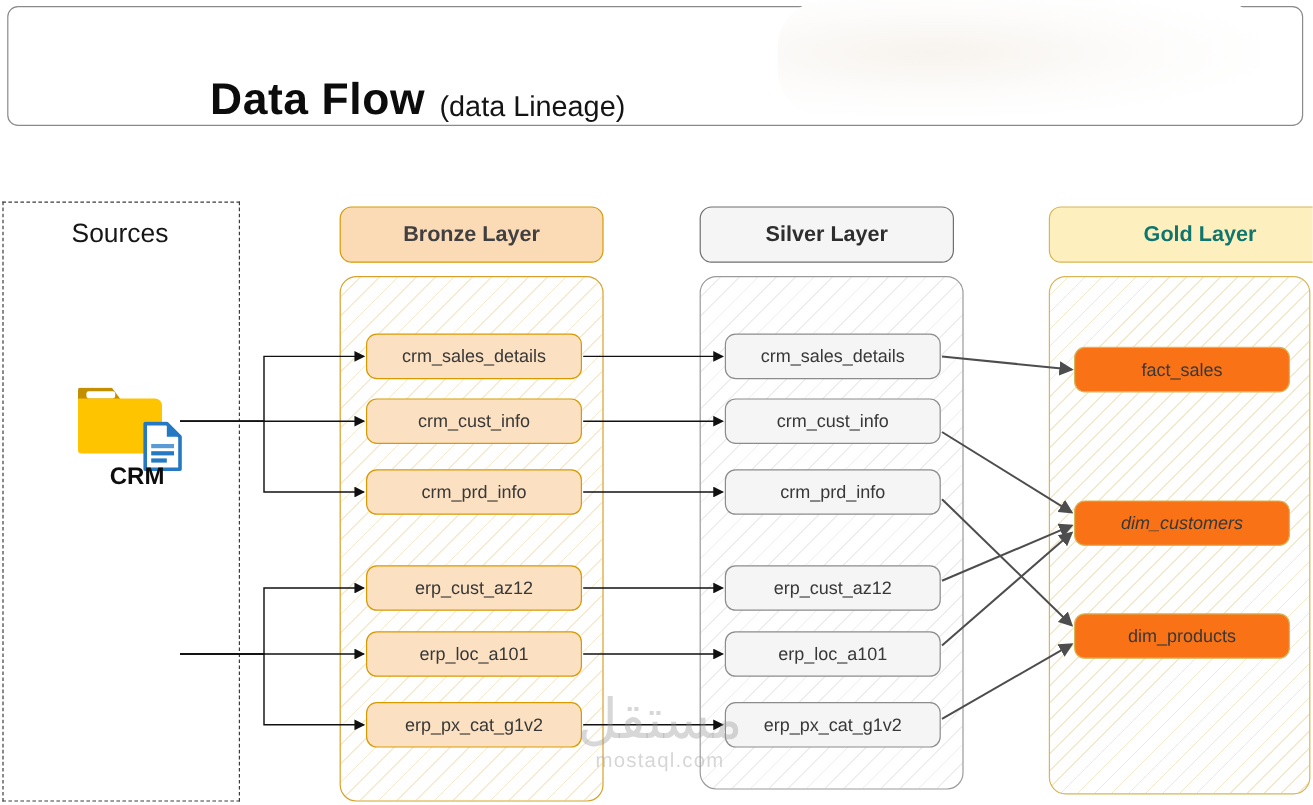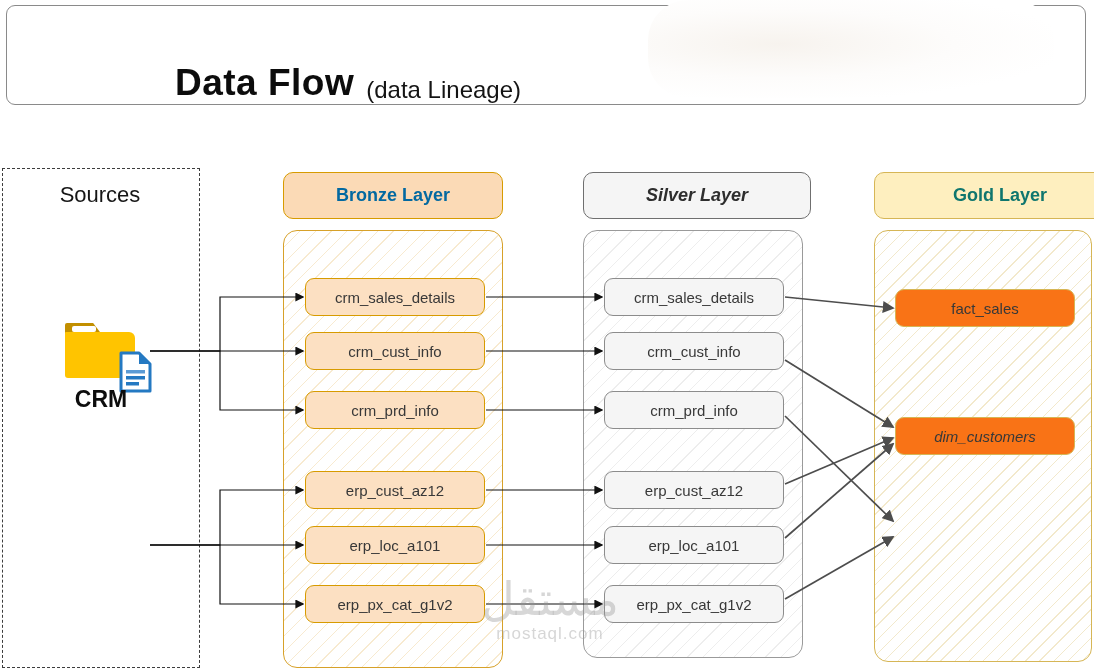--- a/index.html
+++ b/index.html
@@ -30,28 +30,28 @@
     background:#fff;padding:0 14px;font-size:22px;color:#161616;z-index:2;white-space:nowrap;margin-top:26px;
   }
   .source-group{position:absolute;width:92px;height:92px;z-index:2;}
   .folder-tab{
     position:absolute;left:0;top:3px;width:38px;height:13px;background:#c28f00;
     border-radius:2px 0 0 0;clip-path:polygon(0 0,74% 0,100% 100%,0 100%);
   }
   .folder-slot{position:absolute;left:7px;top:6px;width:24px;height:6px;background:#ffffff;border-radius:2px;}
   .folder-body{position:absolute;left:0;top:12px;width:70px;height:46px;background:#ffc400;border-radius:1px 6px 3px 3px;}
   .doc-icon{position:absolute;left:53px;top:31px;}
-  .source-label{position:absolute;left:0;top:66px;width:72px;text-align:center;font-size:23px;font-weight:bold;color:#0d0d0d;}
+  .source-label{position:absolute;left:0;top:66px;width:72px;text-align:right;font-size:20px;font-weight:bold;color:#0d0d0d;}
   
   .layer-header{
     position:absolute;top:172px;height:47px;display:flex;align-items:center;justify-content:center;
     font-size:18px;font-weight:bold;border-radius:10px;box-sizing:border-box;z-index:2;
   }
-  #bronze-header{left:283px;width:220px;background:#fbdab6;border:1px solid var(--bronze-accent);color:#0369a1;}
-  #silver-header{left:583px;width:228px;background:#f5f5f5;border:1px solid #6f6f6f;color:#2e2e2e;font-style:italic;}
+  #bronze-header{left:283px;width:220px;background:#fbdab6;border:1px solid var(--bronze-accent);color:#404040;}
+  #silver-header{left:583px;width:212px;background:#f5f5f5;border:1px solid #6f6f6f;color:#2e2e2e;}
   #gold-header{left:874px;width:252px;background:#feefbf;border:1px solid var(--gold-accent);color:#0f766e;}
   
   .layer-container{position:absolute;top:230px;border-radius:14px;box-sizing:border-box;z-index:1;}
   #bronze-container{
     left:283px;width:220px;height:438px;border:1px solid #d7a129;
     background:repeating-linear-gradient(135deg, rgba(221,160,42,0.22) 0px, rgba(221,160,42,0.22) 1px, transparent 1px, transparent 11px);
   }
   #silver-container{
     left:583px;width:220px;height:428px;border:1px solid #9a9a9a;
     background:repeating-linear-gradient(135deg, rgba(120,120,120,0.13) 0px, rgba(120,120,120,0.13) 1px, transparent 1px, transparent 11px);
@@ -158,13 +158,14 @@
     <div class="node bronze" style="left: 305px; top: 526px; width: 180px;">erp_loc_a101</div>
     <div class="node bronze" style="left: 305px; top: 585px; width: 180px;">erp_px_cat_g1v2</div>
     <div class="node silver" style="left: 604px; top: 278px; width: 180px;">crm_sales_details</div>
     <div class="node silver" style="left: 604px; top: 332px; width: 180px;">crm_cust_info</div>
     <div class="node silver" style="left: 604px; top: 391px; width: 180px;">crm_prd_info</div>
     <div class="node silver" style="left: 604px; top: 471px; width: 180px;">erp_cust_az12</div>
     <div class="node silver" style="left: 604px; top: 526px; width: 180px;">erp_loc_a101</div>
     <div class="node silver" style="left: 604px; top: 585px; width: 180px;">erp_px_cat_g1v2</div>
     <div class="node gold" style="left: 895px; top: 289px; width: 180px;">fact_sales</div>
     <div class="node gold" style="left: 895px; top: 417px; width: 180px; font-style: italic;">dim_customers</div>
+    <div class="node gold" style="left: 895px; top: 511px; width: 180px;">dim_products</div>
   </div>
 
 </body></html>

